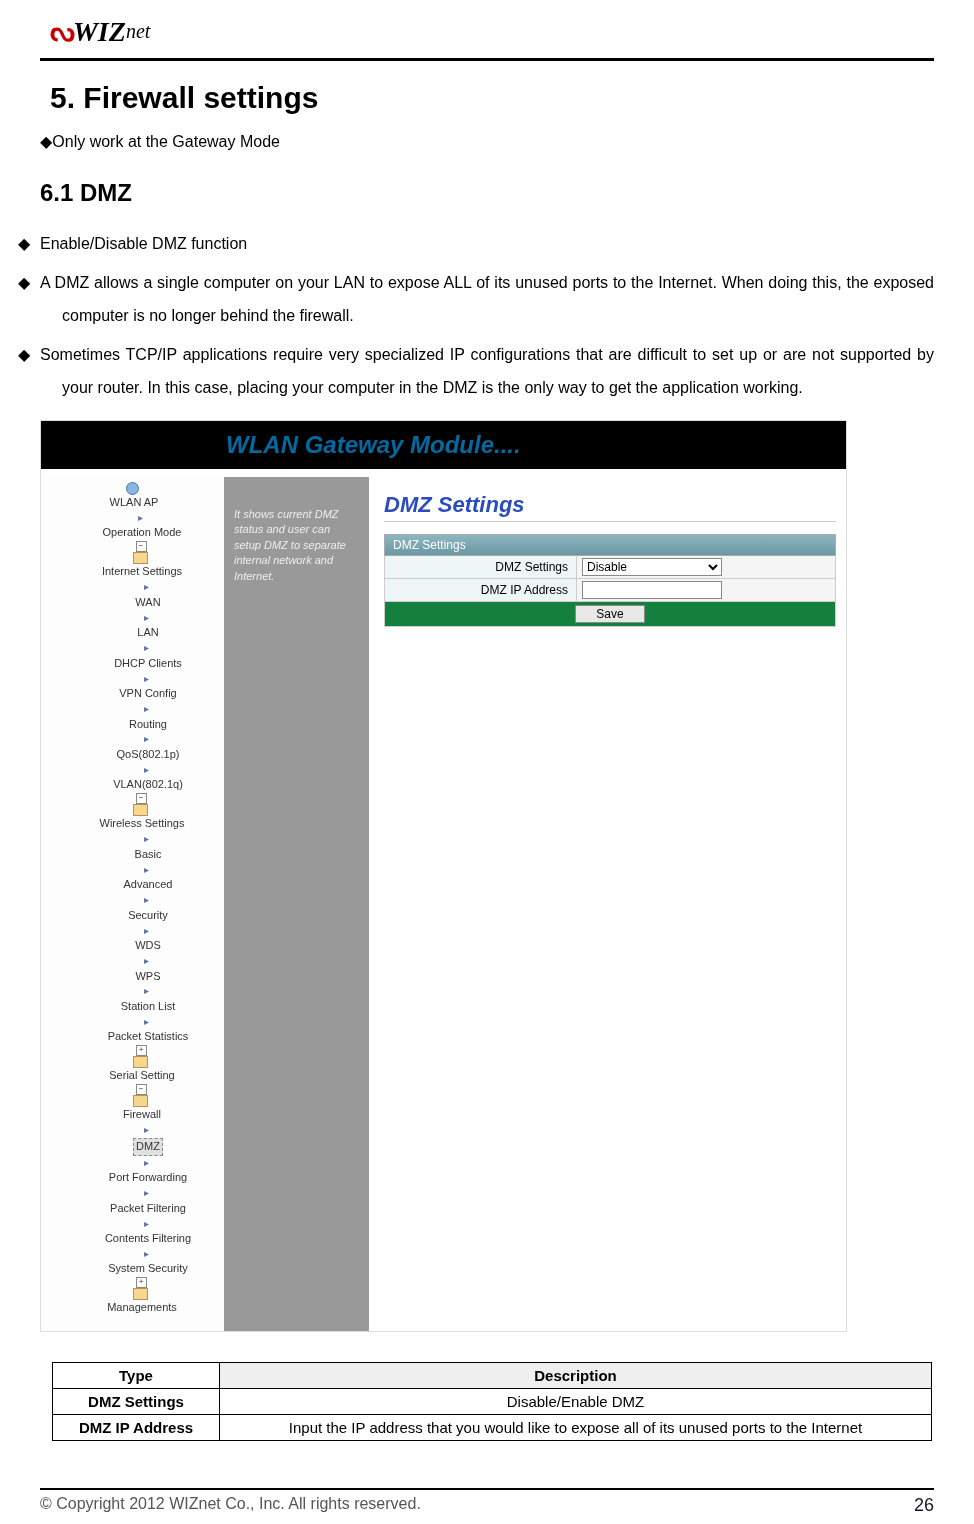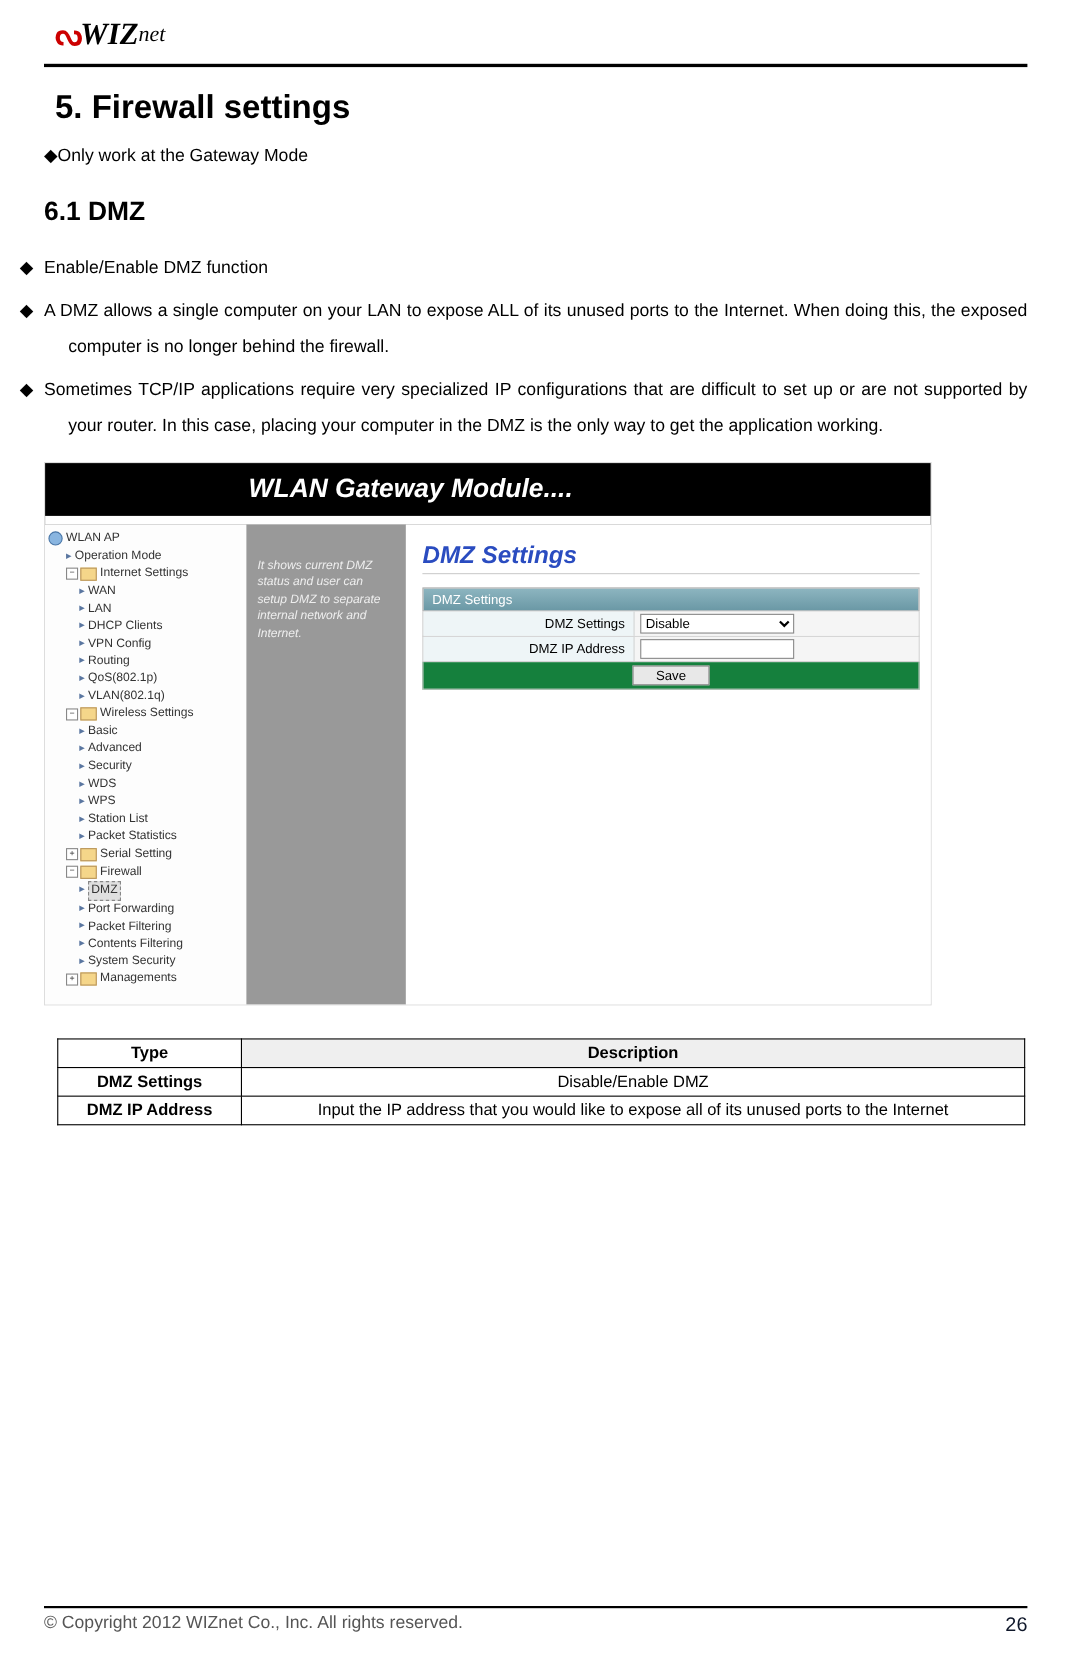--- a/index.html
+++ b/index.html
@@ -91,21 +91,21 @@
     width: 805px;
   }
   .ss-banner {
     background: #000;
     display: flex;
     align-items: center;
     padding: 10px 15px;
     border-bottom: 8px solid #fff;
   }
   .ss-banner-title {
-    color: #ffffff;
+    color: #0369a1;
     font-size: 24px;
     font-weight: bold;
     font-style: italic;
     font-family: Verdana, Arial, sans-serif;
     margin-left: 170px;
   }
   .ss-body {
     display: flex;
   }
   .ss-tree {
@@ -114,20 +114,21 @@
     font-family: Tahoma, Verdana, sans-serif;
     color: #333;
     padding: 5px 0 15px 3px;
     background: #fdfdfd;
     line-height: 1.45;
   }
   .tree-item {
     white-space: nowrap;
     display: flex;
     align-items: center;
+    flex-direction: column;
   }
   .tree-root {
     padding-left: 0;
   }
   .tree-child {
     padding-left: 16px;
   }
   .tree-leaf {
     padding-left: 28px;
   }
@@ -272,21 +273,21 @@
     text-align: center;
     font-weight: bold;
     background: #fff;
   }
   .desc-table td.desc-col {
     text-align: center;
   }
 
   .footer {
     position: absolute;
-    bottom: 36px;
+    bottom: 8px;
     left: 40px;
     right: 40px;
   }
   .footer-row {
     display: flex;
     justify-content: space-between;
     font-size: 16px;
     color: #555;
     padding-top: 5px;
   }
@@ -312,21 +313,21 @@
   <h1>5. Firewall settings</h1>
 
   <div class="bullet-line">
     <span class="bullet">◆ </span><span>Only work at the Gateway Mode</span>
   </div>
 
   <h2>6.1  DMZ</h2>
 
   <div class="bullet-list">
     <div class="bullet-line">
-      <span class="bullet">◆ </span><span>Enable/Enable DMZ function</span>
+      <span class="bullet">◆ </span><span>Enable/Disable DMZ function</span>
     </div>
     <div class="bullet-line">
       <span class="bullet">◆ </span><span>A DMZ allows a single computer on your LAN to expose ALL of its unused ports to the Internet. When doing this, the exposed computer is no longer behind the firewall.</span>
     </div>
     <div class="bullet-line">
       <span class="bullet">◆ </span><span>Sometimes TCP/IP applications require very specialized IP configurations that are difficult to set up or are not supported by your router. In this case, placing your computer in the DMZ is the only way to get the application working.</span>
     </div>
   </div>
 
   <div class="screenshot">

